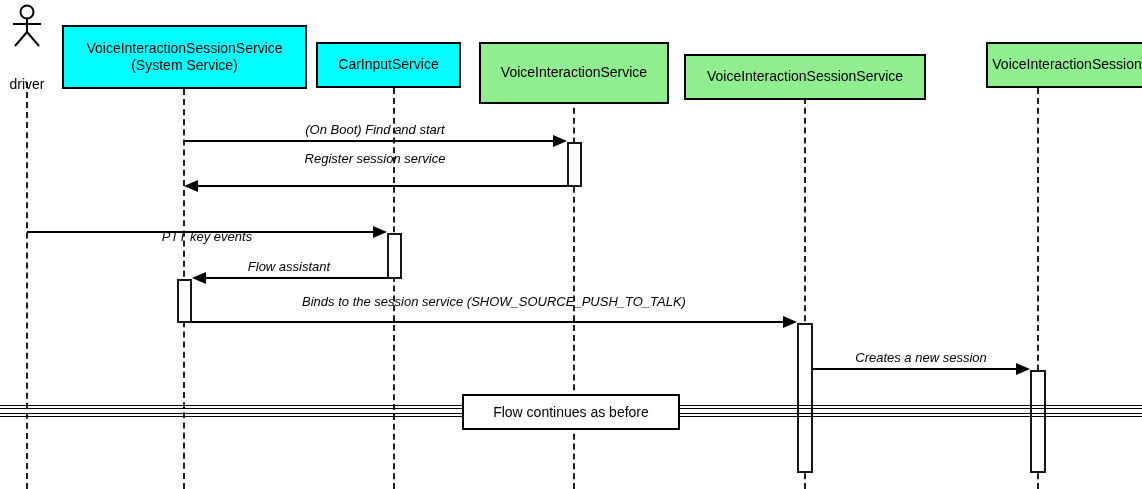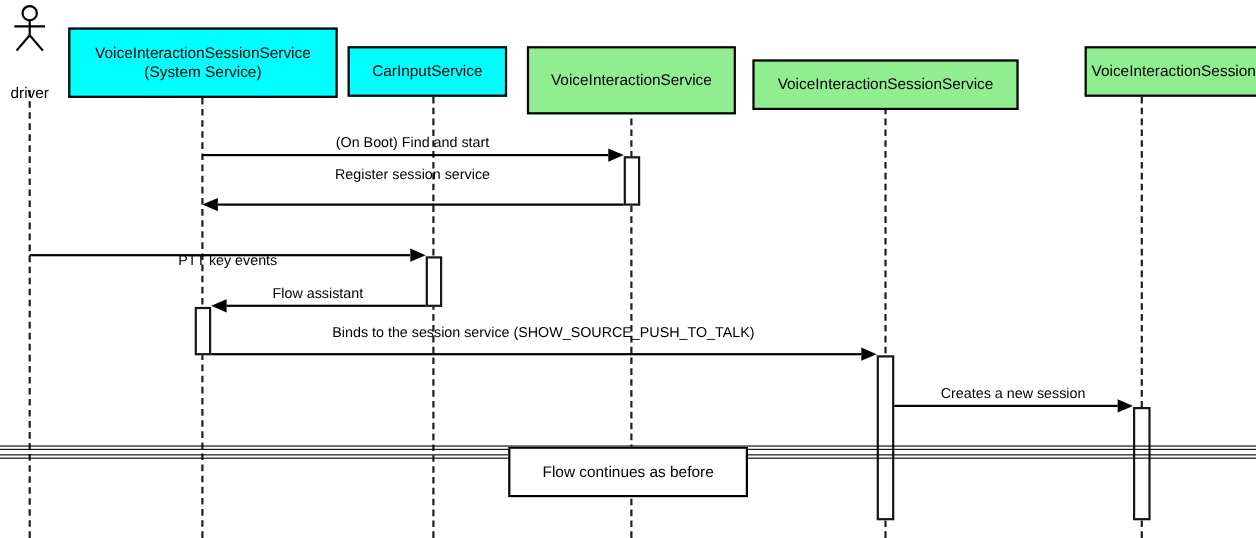--- a/index.html
+++ b/index.html
@@ -55,20 +55,21 @@
     width: 0; height: 0;
     border-right: 14px solid #000000;
     border-top: 6px solid transparent;
     border-bottom: 6px solid transparent;
   }
   .msg-label {
     position: absolute;
     transform: translateX(-50%);
     font-size: 13px;
     white-space: nowrap;
+    font-style: italic;
   }
   .divider-line {
     position: absolute;
     left: 0;
     width: 1142px;
     height: 2px;
     border-top: 1px solid #000000;
     border-bottom: 1px solid #000000;
     box-sizing: content-box;
   }
@@ -128,21 +129,21 @@
   <div class="msg-label" style="left:289px; top:259px">Flow assistant</div>
 
   <div class="msg-line" style="left:192px; top:321px; width:591px"></div>
   <div class="arrow-right" style="left:783px; top:316px"></div>
   <div class="msg-label" style="left:494px; top:294px">Binds to the session service (SHOW_SOURCE_PUSH_TO_TALK)</div>
 
   <div class="msg-line" style="left:813px; top:368px; width:203px"></div>
   <div class="arrow-right" style="left:1016px; top:363px"></div>
   <div class="msg-label" style="left:921px; top:350px">Creates a new session</div>
 
-  <div class="divider-label" style="left:462px; top:406px; width:218px; height:46px">
+  <div class="divider-label" style="left:462px; top:394px; width:218px; height:36px">
     <span>Flow continues as before</span>
   </div>
 
   <div class="actor-wrap" style="left:9px; top:4px">
     <svg width="36" height="44" viewBox="0 0 36 44">
       <circle cx="18" cy="8" r="6.5" fill="none" stroke="#000" stroke-width="2"></circle>
       <line x1="18" y1="14.5" x2="18" y2="28" stroke="#000" stroke-width="2"></line>
       <line x1="4" y1="20" x2="32" y2="20" stroke="#000" stroke-width="2"></line>
       <line x1="18" y1="28" x2="6" y2="42" stroke="#000" stroke-width="2"></line>
       <line x1="18" y1="28" x2="30" y2="42" stroke="#000" stroke-width="2"></line>

